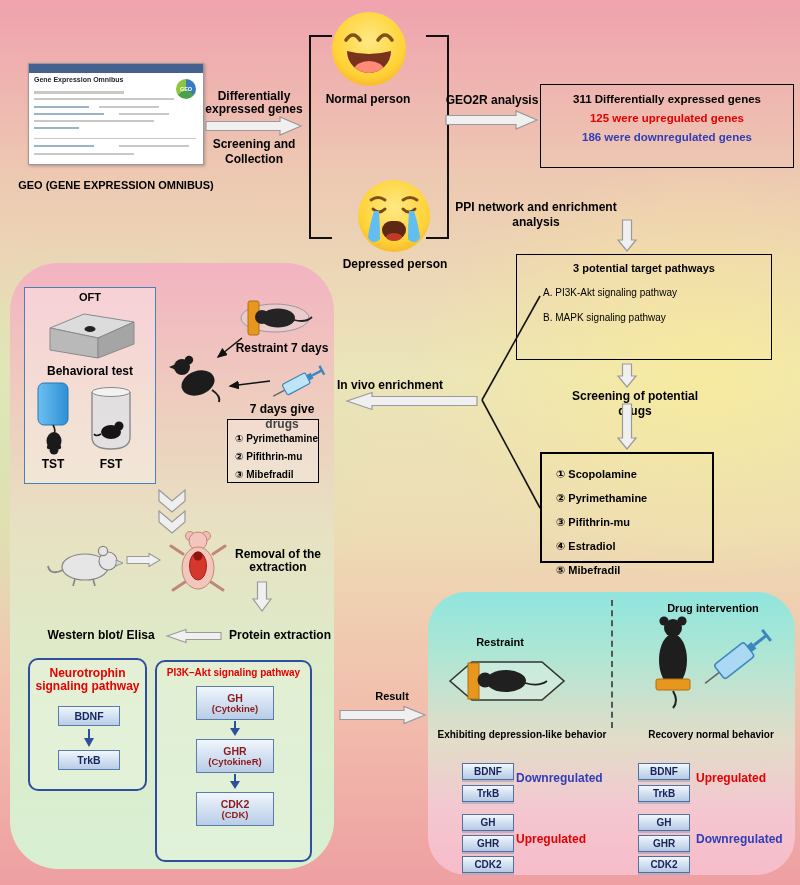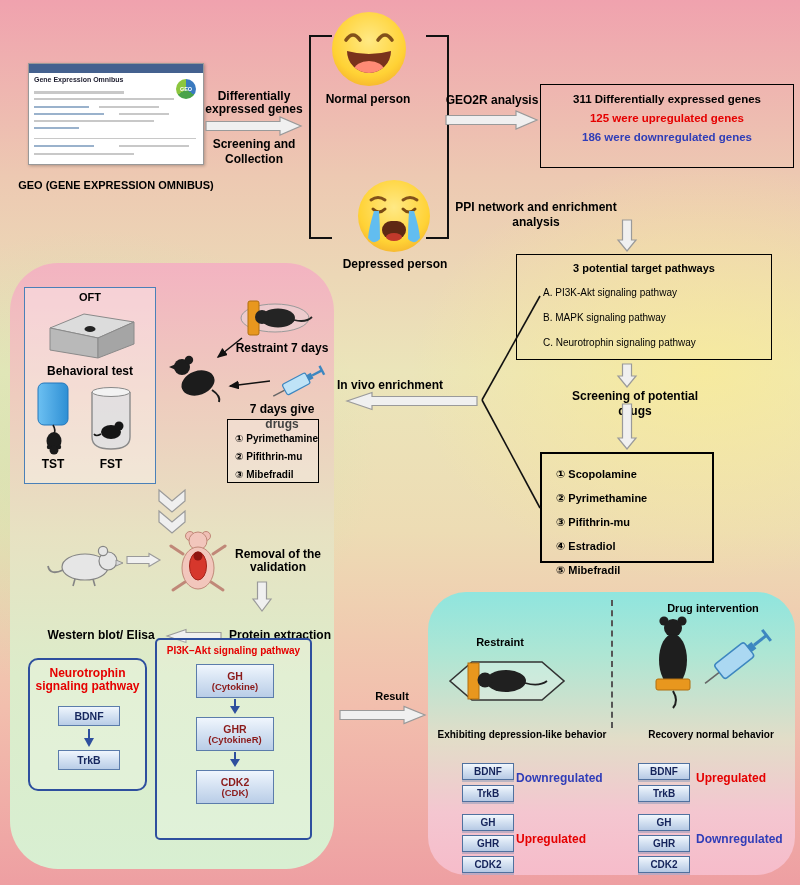--- a/index.html
+++ b/index.html
@@ -25,21 +25,21 @@
 .deg-box{left:540px;top:84px;width:254px;height:84px;padding-top:8px}
 .deg-box div{font-size:11.5px;font-weight:bold;text-align:center;margin-bottom:7px}
 .path-box{left:516px;top:254px;width:256px;height:106px;padding-top:7px}
 .path-title{font-size:11px;font-weight:bold;text-align:center;margin-bottom:6px}
 .path-item{font-size:10px;font-weight:normal;padding-left:26px;line-height:25px}
 .drug-box{left:540px;top:452px;width:174px;height:111px;border-width:2px;padding:8px 0 0 14px}
 .drug-box div{font-size:11px;font-weight:bold;line-height:24px}
 .mini-drug-box{left:227px;top:419px;width:92px;height:64px;padding:10px 0 0 7px;background:rgba(255,255,255,0.25)}
 .mini-drug-box div{font-size:10px;font-weight:bold;line-height:18px}
 .nt-box{position:absolute;left:28px;top:658px;width:119px;height:133px;border:2px solid #2e4f9e;border-radius:10px;background:rgba(255,255,255,0.22)}
-.pi-box{position:absolute;left:155px;top:638px;width:157px;height:202px;border:2px solid #2e4f9e;border-radius:5px;background:rgba(255,255,255,0.18)}
+.pi-box{position:absolute;left:155px;top:660px;width:157px;height:202px;border:2px solid #2e4f9e;border-radius:10px;background:rgba(255,255,255,0.18)}
 .node{position:absolute;border:1px solid #5b7cab;background:linear-gradient(180deg,#f0f6fd 0%,#d6e3f3 45%,#b9cde7 100%);display:flex;flex-direction:column;align-items:center;justify-content:center;font-weight:bold}
 .nt-node{left:28px;width:62px;height:20px;font-size:10.5px;color:#16275e}
 .pi-node{left:39px;width:78px;height:34px;color:#8b1a1a}
 .pi-node .l1{font-size:10.5px;line-height:1.15}
 .pi-node .l2{font-size:9.5px;line-height:1.15}
 .rbar{position:absolute;width:52px;height:17px;border:1px solid #50719f;background:linear-gradient(180deg,#f2f7fd,#d5e2f2 45%,#b6c9e4);box-shadow:0 2px 0 rgba(110,140,180,.4);display:flex;align-items:center;justify-content:center;font-weight:bold;font-size:10px;color:#14235a}
 .divider{position:absolute;left:611px;top:600px;height:128px;border-left:2px dashed #555}
 .geo-thumb{position:absolute;left:28px;top:63px;width:176px;height:102px;background:#fff;border:1px solid #999;box-shadow:1px 1px 3px rgba(0,0,0,.25)}
 .geo-topbar{height:9px;background:#44618f}
 .geo-title{font-size:7px;font-weight:bold;color:#223;padding:3px 0 0 5px}
@@ -135,21 +135,20 @@
 
   <div class="lbl sm" style="left:434px;top:200px;width:204px">PPI network and enrichment analysis</div>
   <svg class="abs" style="left:617px;top:220px" width="20" height="32">
     <polygon points="5.5,0 5.5,20 1,20 10,31 19,20 14.5,20 14.5,0" fill="#f0f0f0" stroke="#9a9a9a" stroke-width="1.2"></polygon>
   </svg>
 
   <div class="obox path-box">
     <div class="path-title">3 potential target pathways</div>
     <div class="path-item">A.  PI3K-Akt signaling pathway</div>
     <div class="path-item">B.  MAPK signaling pathway</div>
-    <div class="path-item">C.  Neurotrophin signaling pathway</div>
   </div>
 
   <svg class="abs" style="left:617px;top:364px" width="20" height="24">
     <polygon points="5.5,0 5.5,12 1,12 10,23 19,12 14.5,12 14.5,0" fill="#f0f0f0" stroke="#9a9a9a" stroke-width="1.2"></polygon>
   </svg>
   <div class="lbl sm" style="left:555px;top:389px;width:160px">Screening of potential drugs</div>
   <svg class="abs" style="left:617px;top:404px" width="20" height="46">
     <polygon points="5.5,0 5.5,34 1,34 10,45 19,34 14.5,34 14.5,0" fill="#f0f0f0" stroke="#9a9a9a" stroke-width="1.2"></polygon>
   </svg>
 
@@ -281,21 +280,21 @@
     <line x1="20" y1="28" x2="8" y2="20" stroke="#c08878" stroke-width="3" stroke-linecap="round"></line>
     <line x1="50" y1="28" x2="62" y2="20" stroke="#c08878" stroke-width="3" stroke-linecap="round"></line>
     <line x1="22" y1="56" x2="10" y2="64" stroke="#c08878" stroke-width="3" stroke-linecap="round"></line>
     <line x1="48" y1="56" x2="60" y2="64" stroke="#c08878" stroke-width="3" stroke-linecap="round"></line>
     <circle cx="35" cy="15" r="9" fill="#f2c6bc" stroke="#c08878"></circle>
     <ellipse cx="35" cy="42" rx="16" ry="21" fill="#f2c6bc" stroke="#c08878"></ellipse>
     <ellipse cx="35" cy="40" rx="8.5" ry="14" fill="#d6372c" stroke="#a32018"></ellipse>
     <circle cx="35" cy="30" r="4.5" fill="#8e1410"></circle>
   </svg>
   <div class="lbl sm" style="left:222px;top:547px;width:112px">Removal of the</div>
-  <div class="lbl sm" style="left:222px;top:560px;width:112px">validation</div>
+  <div class="lbl sm" style="left:222px;top:560px;width:112px">extraction</div>
   <svg class="abs" style="left:252px;top:582px" width="20" height="30">
     <polygon points="5.5,0 5.5,17 1,17 10,29 19,17 14.5,17 14.5,0" fill="#f0f0f0" stroke="#9a9a9a" stroke-width="1.2"></polygon>
   </svg>
 
   <div class="lbl sm" style="left:36px;top:628px;width:130px">Western blot/ Elisa</div>
   <svg class="abs" style="left:166px;top:629px" width="56" height="14">
     <polygon points="55,3.5 20,3.5 20,0.5 1,7 20,13.5 20,10.5 55,10.5" fill="#f0f0f0" stroke="#9a9a9a" stroke-width="1.1"></polygon>
   </svg>
   <div class="lbl sm" style="left:226px;top:628px;width:108px">Protein extraction</div>
 

